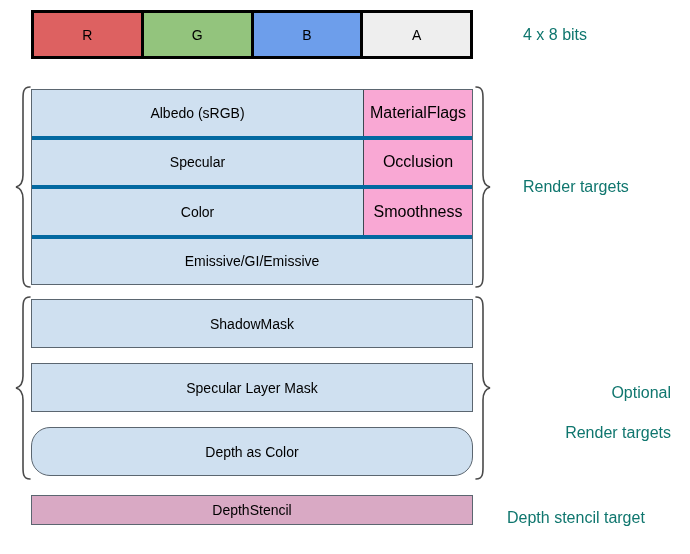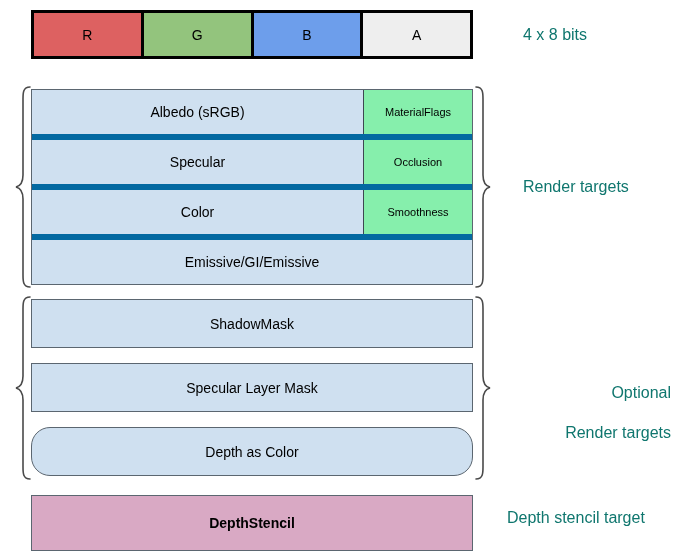--- a/index.html
+++ b/index.html
@@ -55,21 +55,21 @@
     width: 442px;
     height: 196px;
     box-sizing: border-box;
     border: 1px solid #5b6670;
     display: flex;
     flex-direction: column;
   }
   .gbuf-row {
     flex: 1 1 0;
     display: flex;
-    border-bottom: 6px solid #0369a1;
+    border-bottom: 4px solid #0369a1;
     box-sizing: border-box;
   }
   .gbuf-row:last-child { border-bottom: none; }
 
   .gbuf-main {
     flex: 0 0 332px;
     background: #cfe0f0;
     display: flex;
     align-items: center;
     justify-content: center;
@@ -77,25 +77,25 @@
     line-height: 1;
     border-right: 1px solid #3d4751;
     box-sizing: border-box;
   }
   .gbuf-main.full {
     flex: 1 1 auto;
     border-right: none;
   }
   .gbuf-aux {
     flex: 1 1 auto;
-    background: #86efac;
-    display: flex;
-    align-items: center;
-    justify-content: center;
-    font-size: 11px;
+    background: #f9a8d4;
+    display: flex;
+    align-items: center;
+    justify-content: center;
+    font-size: 16px;
     line-height: 1;
     box-sizing: border-box;
   }
 
   
   .opt-box {
     position: absolute;
     left: 31px;
     width: 442px;
     height: 49px;
@@ -111,30 +111,29 @@
   .opt-box.o1 { top: 299px; }
   .opt-box.o2 { top: 363px; }
   .opt-box.o3 { top: 427px; border-radius: 19px; }
 
   
   .depth-box {
     position: absolute;
     left: 31px;
     top: 495px;
     width: 442px;
-    height: 56px;
+    height: 30px;
     box-sizing: border-box;
     background: #d9a9c4;
     border: 1px solid #5b6670;
     display: flex;
     align-items: center;
     justify-content: center;
     font-size: 14px;
     line-height: 1;
-    font-weight: bold;
   }
 
   
   .brace {
     position: absolute;
     pointer-events: none;
   }
   .brace svg { display: block; }
 
   .brace-rt-left  { left: 14px;  top: 85px;  }

